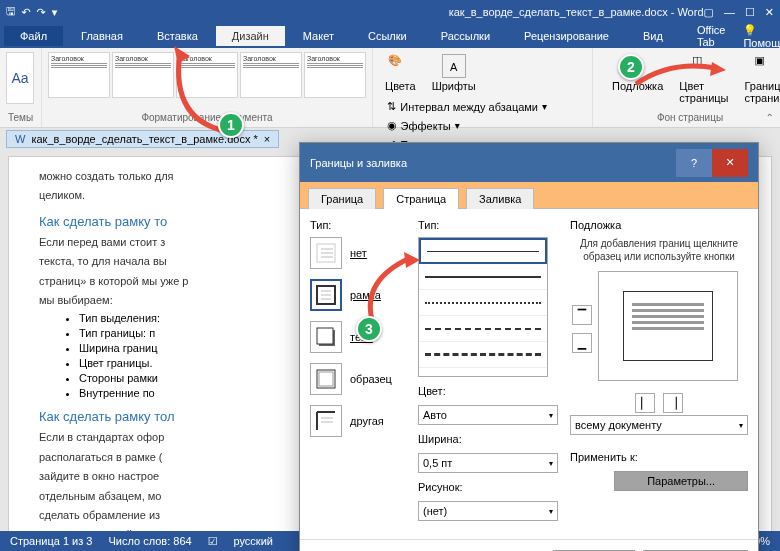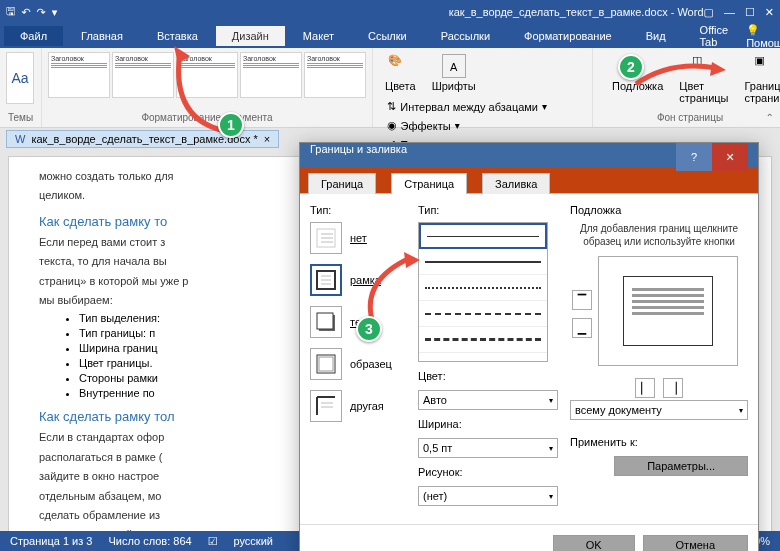--- a/index.html
+++ b/index.html
@@ -35,26 +35,26 @@
 .page h3{color:#2e74b5;font-size:13px;font-weight:normal;margin:10px 0 6px}
 .page ul{margin-left:40px;list-style:disc}
 .page li{font-size:11px;margin:3px 0}
 .statusbar{position:absolute;bottom:0;left:0;right:0;height:20px;background:#2b579a;color:#fff;display:flex;align-items:center;padding:0 10px;gap:16px;font-size:10px}
 .statusbar .sr{margin-left:auto;display:flex;align-items:center;gap:10px}
 .zoom-slider{width:80px;height:3px;background:#5a7fb5;position:relative}
 .zoom-slider::after{content:"";position:absolute;left:50%;top:-3px;width:6px;height:9px;background:#fff}
 
 
 .dialog{position:absolute;left:299px;top:142px;width:460px;background:#fff;border:1px solid #888;box-shadow:0 4px 20px rgba(0,0,0,.3);z-index:50}
-.dlg-title{height:24px;background:#3c6aa1;color:#fff;display:flex;padding:0 10px;font-size:12px}
+.dlg-title{height:39px;background:#3c6aa1;color:#fff;display:flex;align-items:center;padding:0 10px;font-size:12px}
 .dlg-title .dbtns{margin-left:auto;display:flex}
 .dlg-title .dbtn{width:36px;height:28px;display:flex;align-items:center;justify-content:center}
 .dlg-title .dbtn.close{background:#c0392b}
 .dlg-title .dbtn.help{background:#5a7fb5}
-.dlg-tabs{display:flex;padding:6px 8px 0;gap:16px;background:#c2410c}
+.dlg-tabs{display:flex;padding:6px 8px 0;gap:8px;background:#fdba74}
 .dlg-tab{padding:4px 12px;border:1px solid #bbb;border-bottom:none;background:#eee;font-size:11px;cursor:pointer;margin-right:-1px}
 .dlg-tab.active{background:#fff;position:relative;z-index:2}
 .dlg-body{border-top:1px solid #bbb;padding:10px;display:flex;gap:12px;margin-top:-1px}
 .col{display:flex;flex-direction:column}
 .col-label{font-size:11px;margin-bottom:6px}
 .setting-row{display:flex;align-items:center;gap:8px;margin-bottom:10px;height:32px}
 .setting-ico{width:32px;height:32px;border:1px solid #aaa;background:#fff;display:flex;align-items:center;justify-content:center}
 .setting-ico.sel{border:2px solid #2b579a}
 .type-list{width:130px;height:140px;border:1px solid #aaa;overflow-y:scroll;margin-bottom:8px}
 .type-opt{height:26px;border-bottom:1px solid #eee;padding:6px;display:flex;align-items:center}
@@ -99,21 +99,21 @@
 </div>
 
 <div class="menubar">
   <div class="mtab file">Файл</div>
   <div class="mtab">Главная</div>
   <div class="mtab">Вставка</div>
   <div class="mtab active">Дизайн</div>
   <div class="mtab">Макет</div>
   <div class="mtab">Ссылки</div>
   <div class="mtab">Рассылки</div>
-  <div class="mtab">Форматирование</div>
+  <div class="mtab">Рецензирование</div>
   <div class="mtab">Вид</div>
   <div class="mtab">Office Tab</div>
   <div class="right">
     <span>💡 <span>Помощ</span></span>
     <span>Вход</span>
     <span class="share">👤 <span>Общий доступ</span></span>
   </div>
 </div>
 
 <div class="ribbon">

